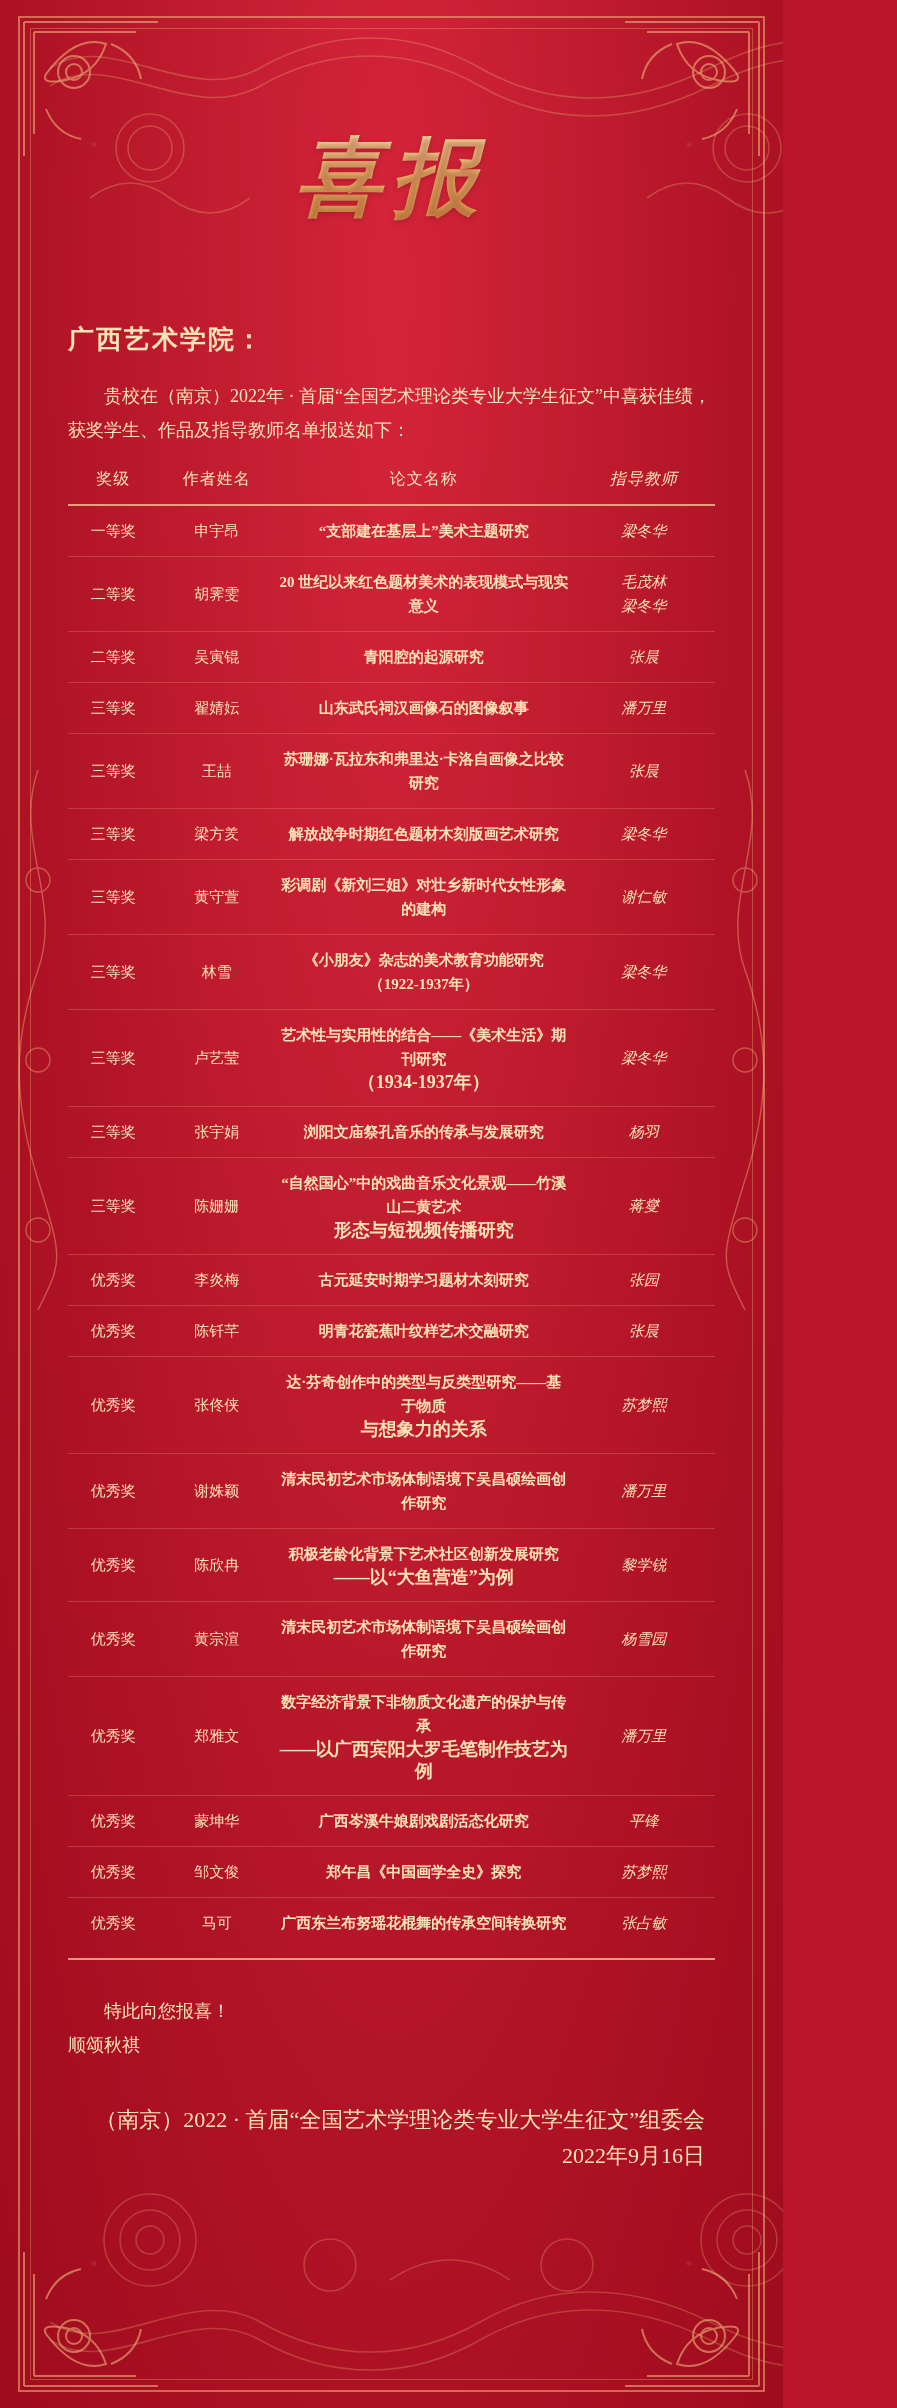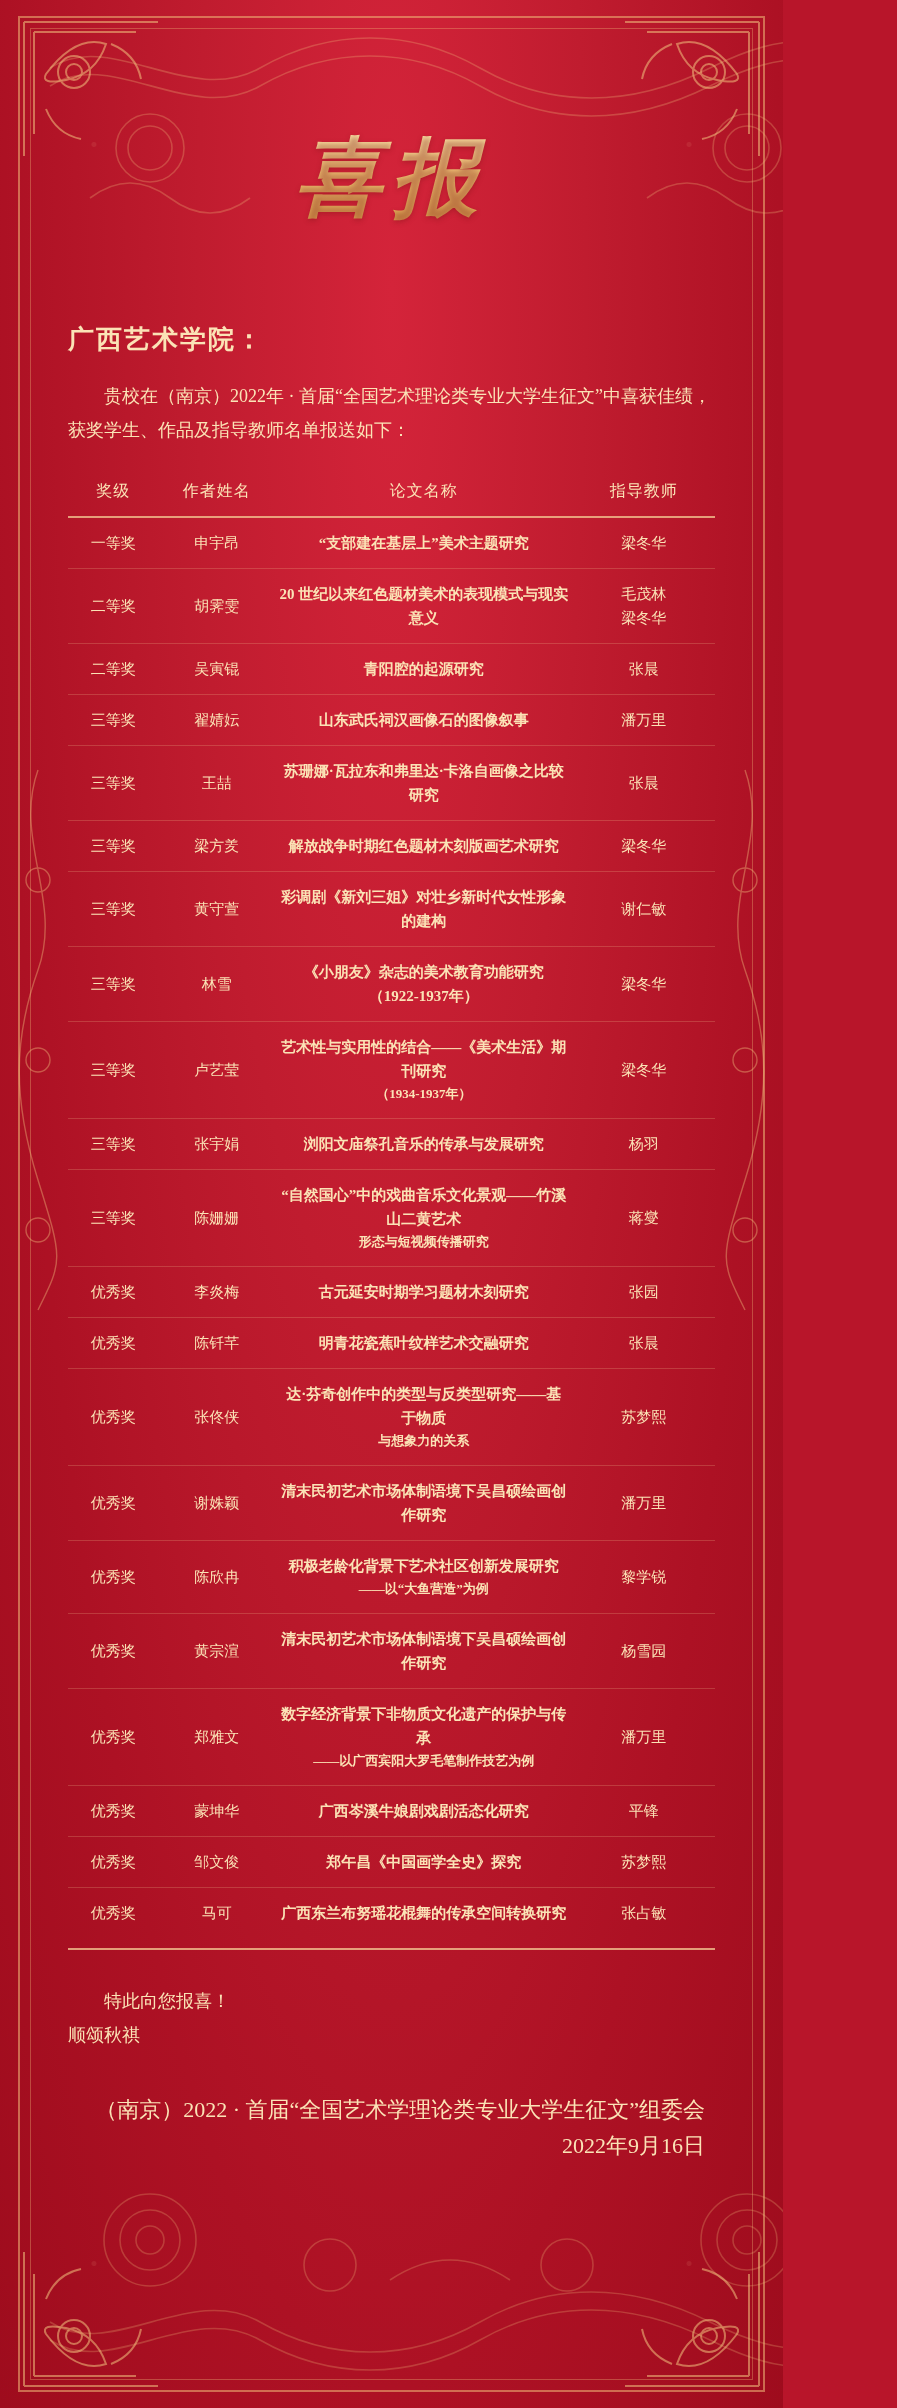--- a/index.html
+++ b/index.html
@@ -117,21 +117,21 @@
     letter-spacing: 2px;
     color: #fbe3b6;
     margin-bottom: 22px;
     font-weight: bold;
   }
   .intro {
     font-size: 18px;
     line-height: 34px;
     color: #fbe3b6;
     text-indent: 36px;
-    margin-bottom: 24px;
+    margin-bottom: 12px;
   }
 
   table.awards {
     width: 100%;
     border-collapse: collapse;
     font-size: 15px;
     color: #fbe3b6;
   }
   table.awards thead th {
     font-size: 16px;
@@ -145,24 +145,24 @@
     text-align: center;
     border-bottom: 1px solid rgba(245,205,150,0.22);
     line-height: 24px;
   }
   table.awards tbody tr:last-child td {
     border-bottom: none;
   }
   .col-level  { width: 14%; }
   .col-author { width: 18%; }
   .col-paper  { width: 46%; font-weight: bold; }
-  .col-mentor { width: 22%; }
+  .col-mentor { width: 22%; font-style: italic; }
   .sub {
     display: block;
-    font-size: 13px;
+    font-size: 18px;
     line-height: 22px;
   }
   .mentor-multi span {
     display: block;
     line-height: 24px;
   }
 
   .divider {
     margin: 10px 0 0 0;
     border-top: 2px solid rgba(245,205,150,0.75);

